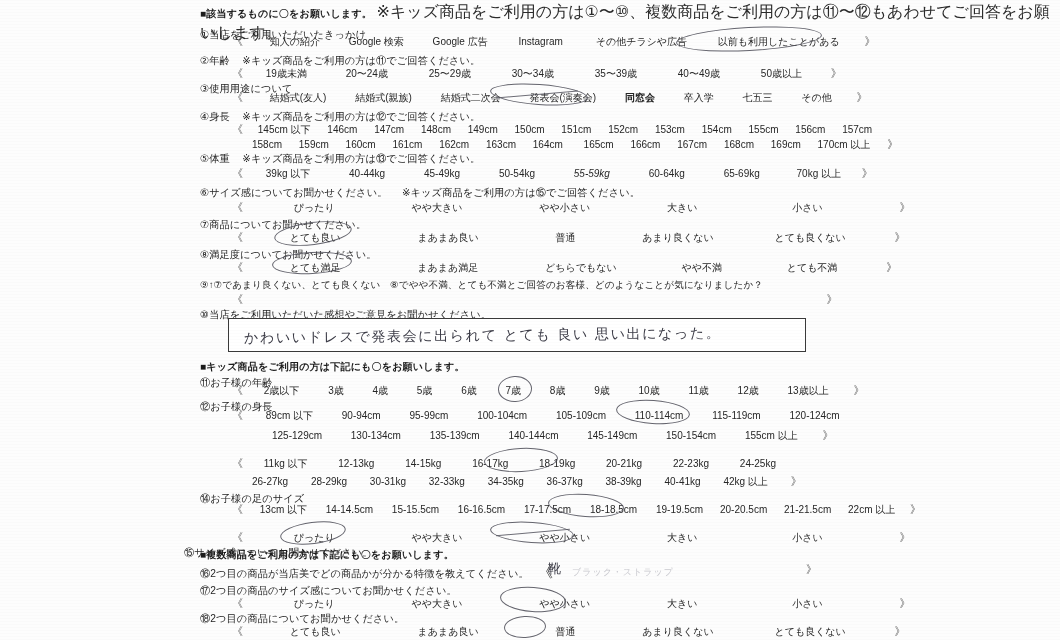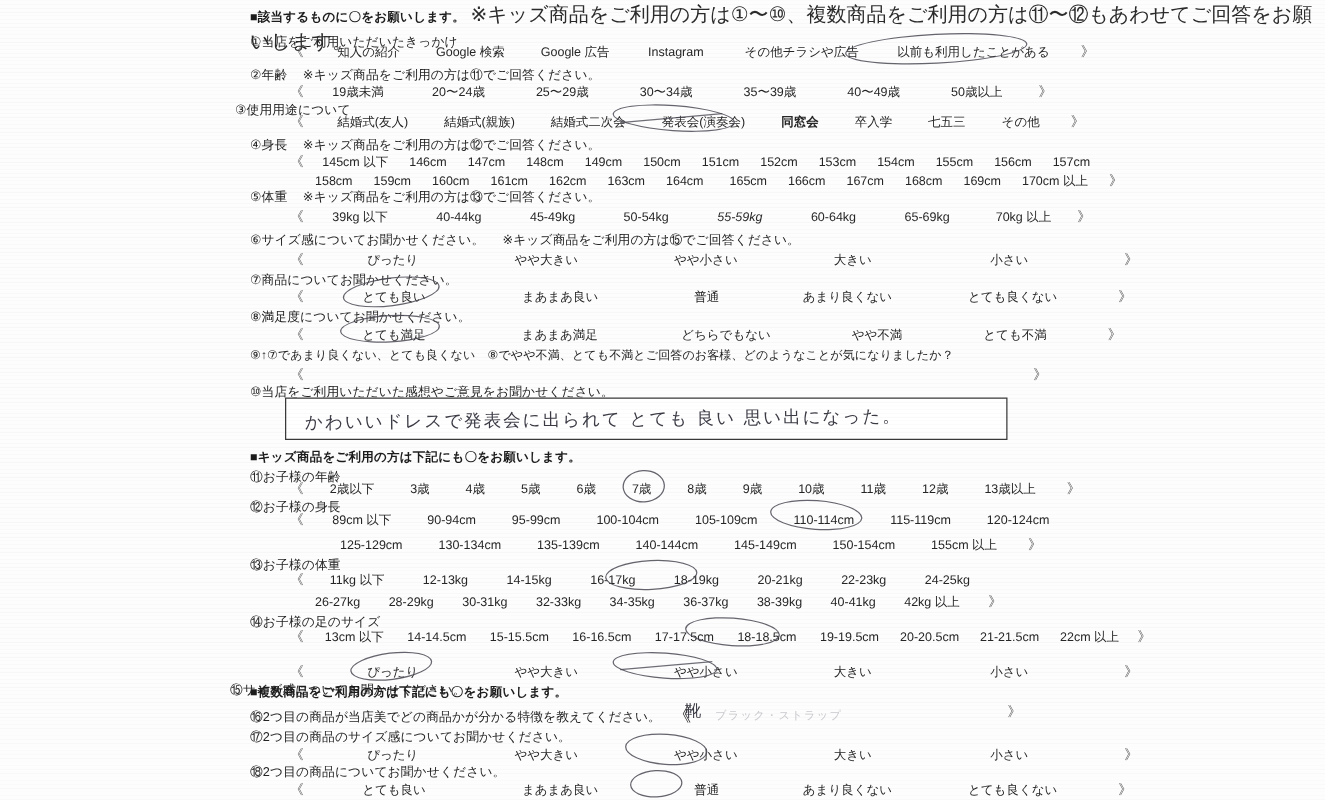--- a/index.html
+++ b/index.html
@@ -163,21 +163,21 @@
       <span class="opt" style="margin-left:36px;">20〜24歳</span>
       <span class="opt" style="margin-left:38px;">25〜29歳</span>
       <span class="opt" style="margin-left:38px;">30〜34歳</span>
       <span class="opt" style="margin-left:38px;">35〜39歳</span>
       <span class="opt" style="margin-left:38px;">40〜49歳</span>
       <span class="opt" style="margin-left:38px;">50歳以上</span>
       <span class="brk" style="margin-left:26px;">》</span>
     </div>
   </div>
 
-  <div class="row" style="top:78px; left:188px;">
+  <div class="row" style="top:78px; left:200px;">
     <span class="q">③使用用途について</span>
   </div>
   <div class="row" style="top:86px; left:0;">
     <div class="optline" style="padding-left:232px; padding-top:4px;">
       <span class="brk">《</span>
       <span class="opt" style="margin-left:24px;">結婚式(友人)</span>
       <span class="opt" style="margin-left:26px;">結婚式(親族)</span>
       <span class="opt" style="margin-left:26px;">結婚式二次会</span>
       <span class="opt" style="margin-left:26px;">発表会(演奏会)</span>
       <span class="opt" style="margin-left:26px;font-weight:bold;">同窓会</span>
@@ -365,23 +365,20 @@
       <span class="opt" style="margin-left:26px;">130-134cm</span>
       <span class="opt" style="margin-left:26px;">135-139cm</span>
       <span class="opt" style="margin-left:26px;">140-144cm</span>
       <span class="opt" style="margin-left:26px;">145-149cm</span>
       <span class="opt" style="margin-left:26px;">150-154cm</span>
       <span class="opt" style="margin-left:26px;">155cm 以上</span>
       <span class="brk" style="margin-left:22px;">》</span>
     </div>
   </div>
 
-  <div class="row" style="top:442px; left:200px;">
-    <span class="q">⑬お子様の体重</span>
-  </div>
   <div class="row" style="top:452px; left:0;">
     <div class="optline" style="padding-left:232px; padding-top:4px;">
       <span class="brk">《</span>
       <span class="opt" style="margin-left:18px;">11kg 以下</span>
       <span class="opt" style="margin-left:28px;">12-13kg</span>
       <span class="opt" style="margin-left:28px;">14-15kg</span>
       <span class="opt" style="margin-left:28px;">16-17kg</span>
       <span class="opt" style="margin-left:28px;">18-19kg</span>
       <span class="opt" style="margin-left:28px;">20-21kg</span>
       <span class="opt" style="margin-left:28px;">22-23kg</span>

